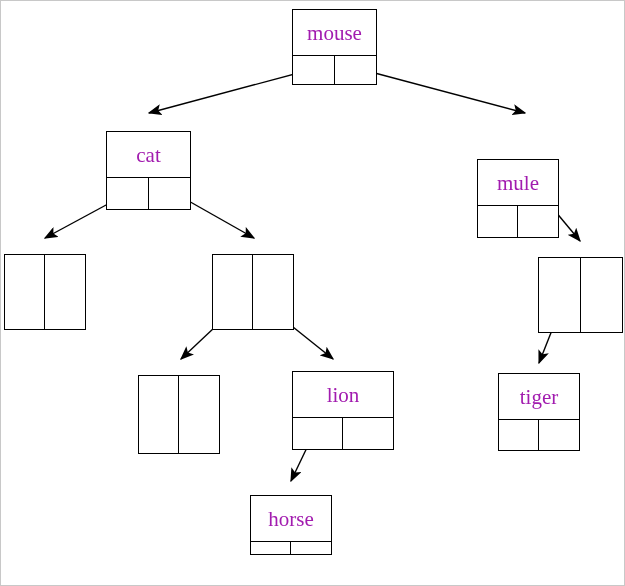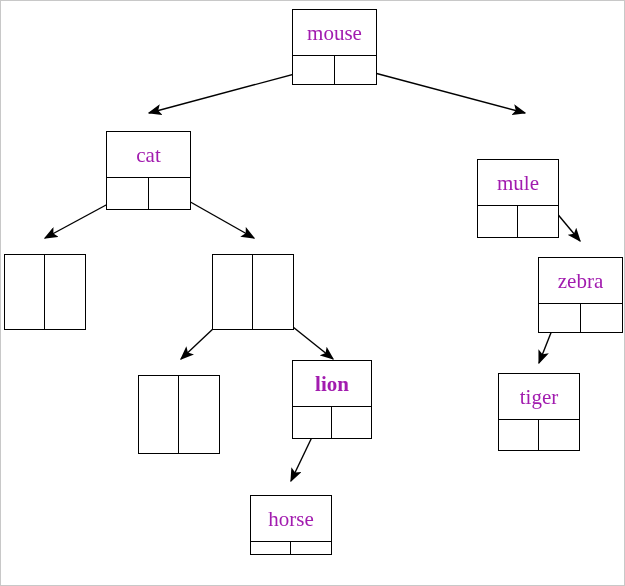--- a/index.html
+++ b/index.html
@@ -112,33 +112,32 @@
           <div class="ptr-cell ptr-right"></div>
         </div>
       </div>
       <div class="node" style="left: 211px; top: 253px; width: 82px; height: 76px;">
         <div class="node-ptrs">
           <div class="ptr-cell ptr-left"></div>
           <div class="ptr-cell ptr-right"></div>
         </div>
       </div>
       <div class="node" style="left: 537px; top: 256px; width: 85px; height: 76px;">
-        <div class="node-label">zebra</div>
         <div class="node-ptrs">
           <div class="ptr-cell ptr-left"></div>
           <div class="ptr-cell ptr-right"></div>
         </div>
       </div>
       <div class="node" style="left: 137px; top: 374px; width: 82px; height: 79px;">
         <div class="node-ptrs">
           <div class="ptr-cell ptr-left"></div>
           <div class="ptr-cell ptr-right"></div>
         </div>
       </div>
-      <div class="node" style="left: 291px; top: 359px; width: 80px; height: 79px; font-weight: bold;">
+      <div class="node" style="left: 291px; top: 370px; width: 102px; height: 79px;">
         <div class="node-label">lion</div>
         <div class="node-ptrs">
           <div class="ptr-cell ptr-left"></div>
           <div class="ptr-cell ptr-right"></div>
         </div>
       </div>
       <div class="node" style="left: 497px; top: 372px; width: 82px; height: 78px;">
         <div class="node-label">tiger</div>
         <div class="node-ptrs">
           <div class="ptr-cell ptr-left"></div>

